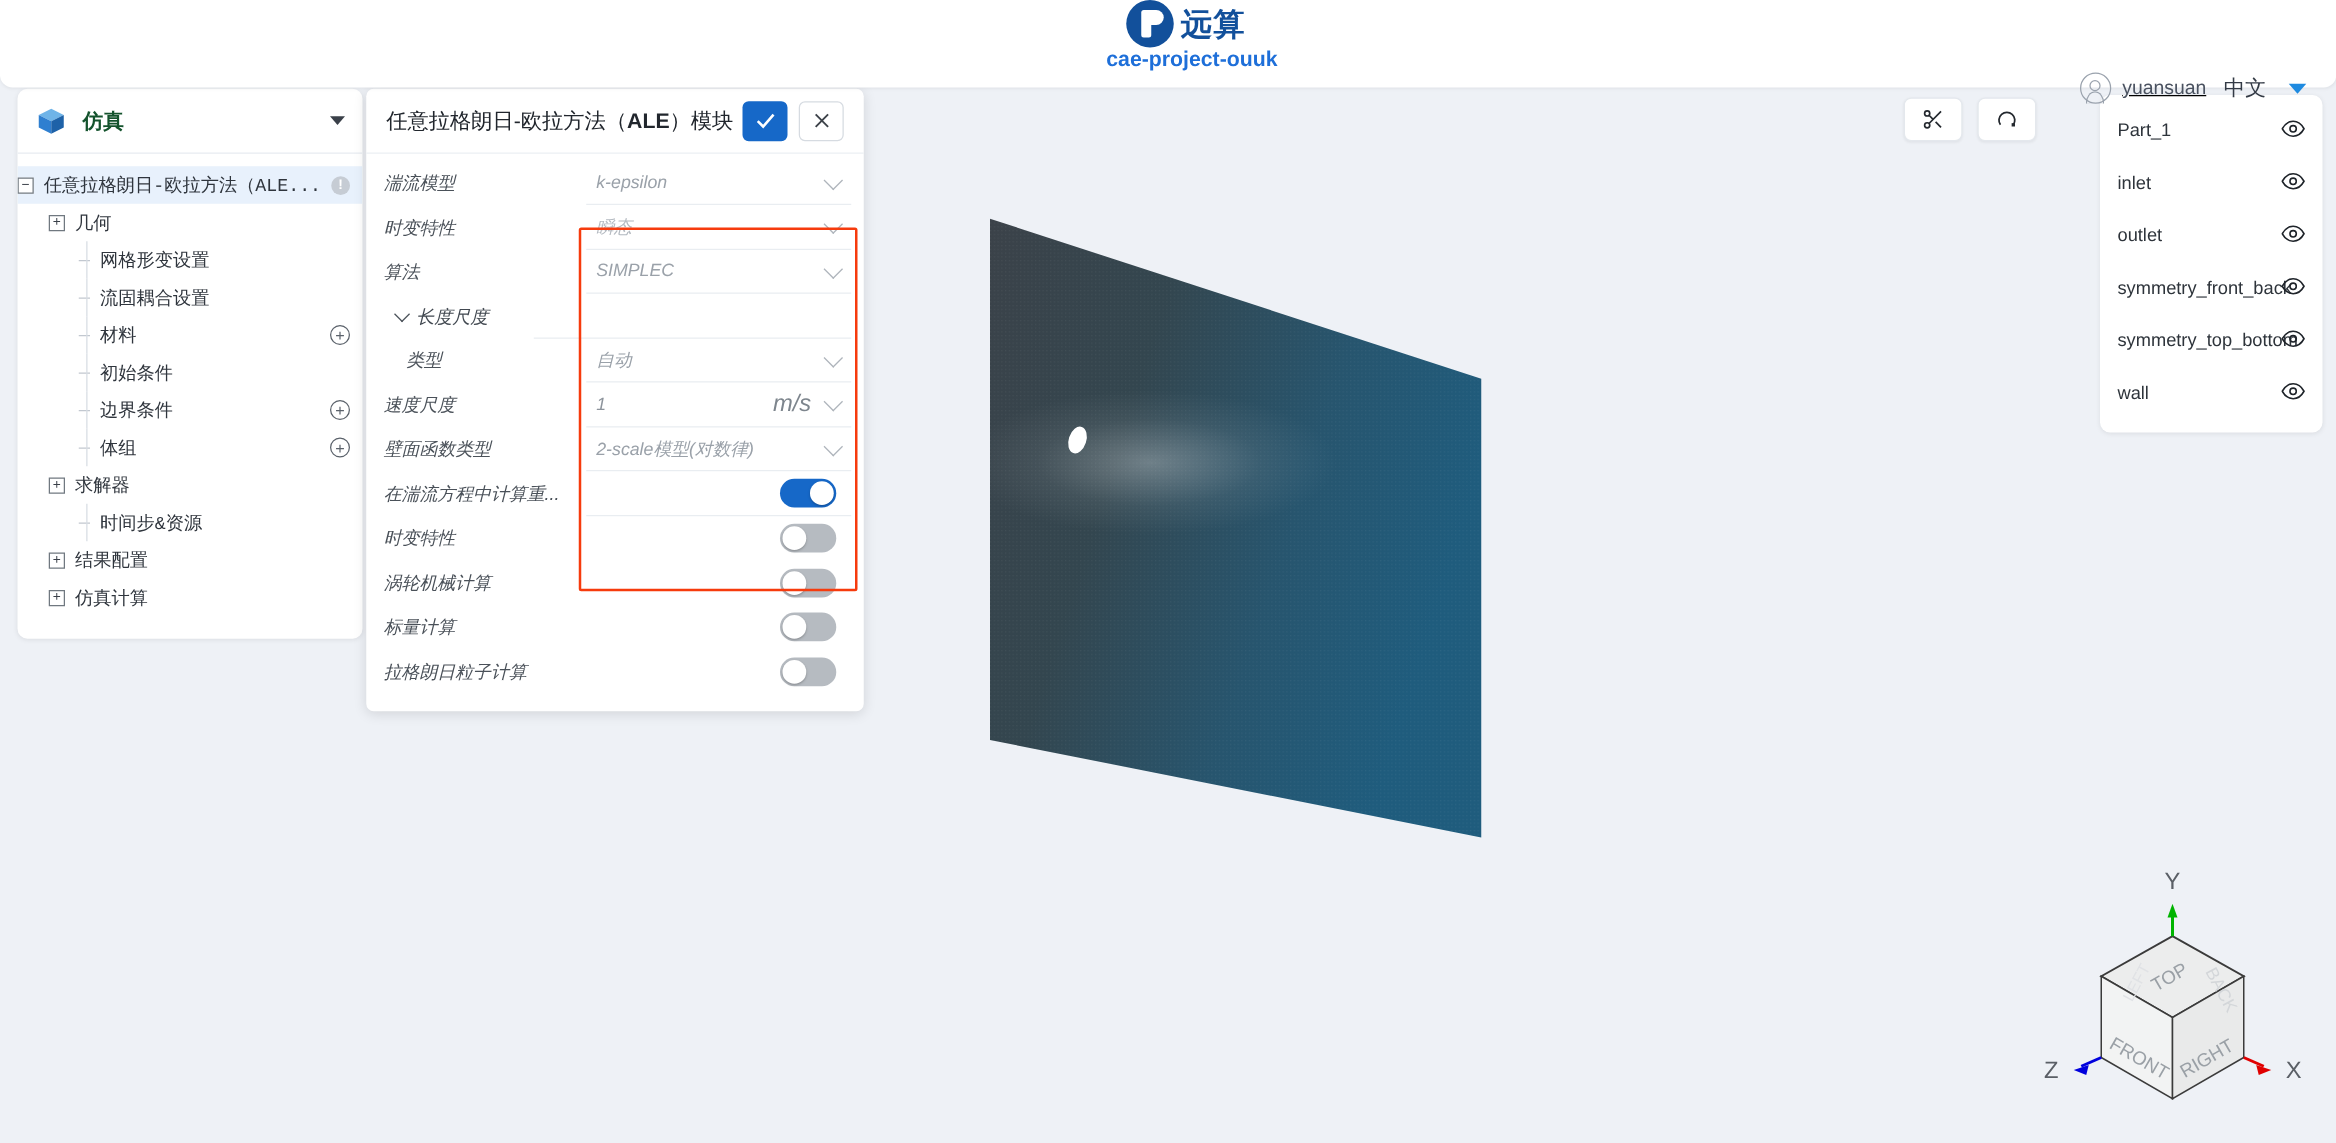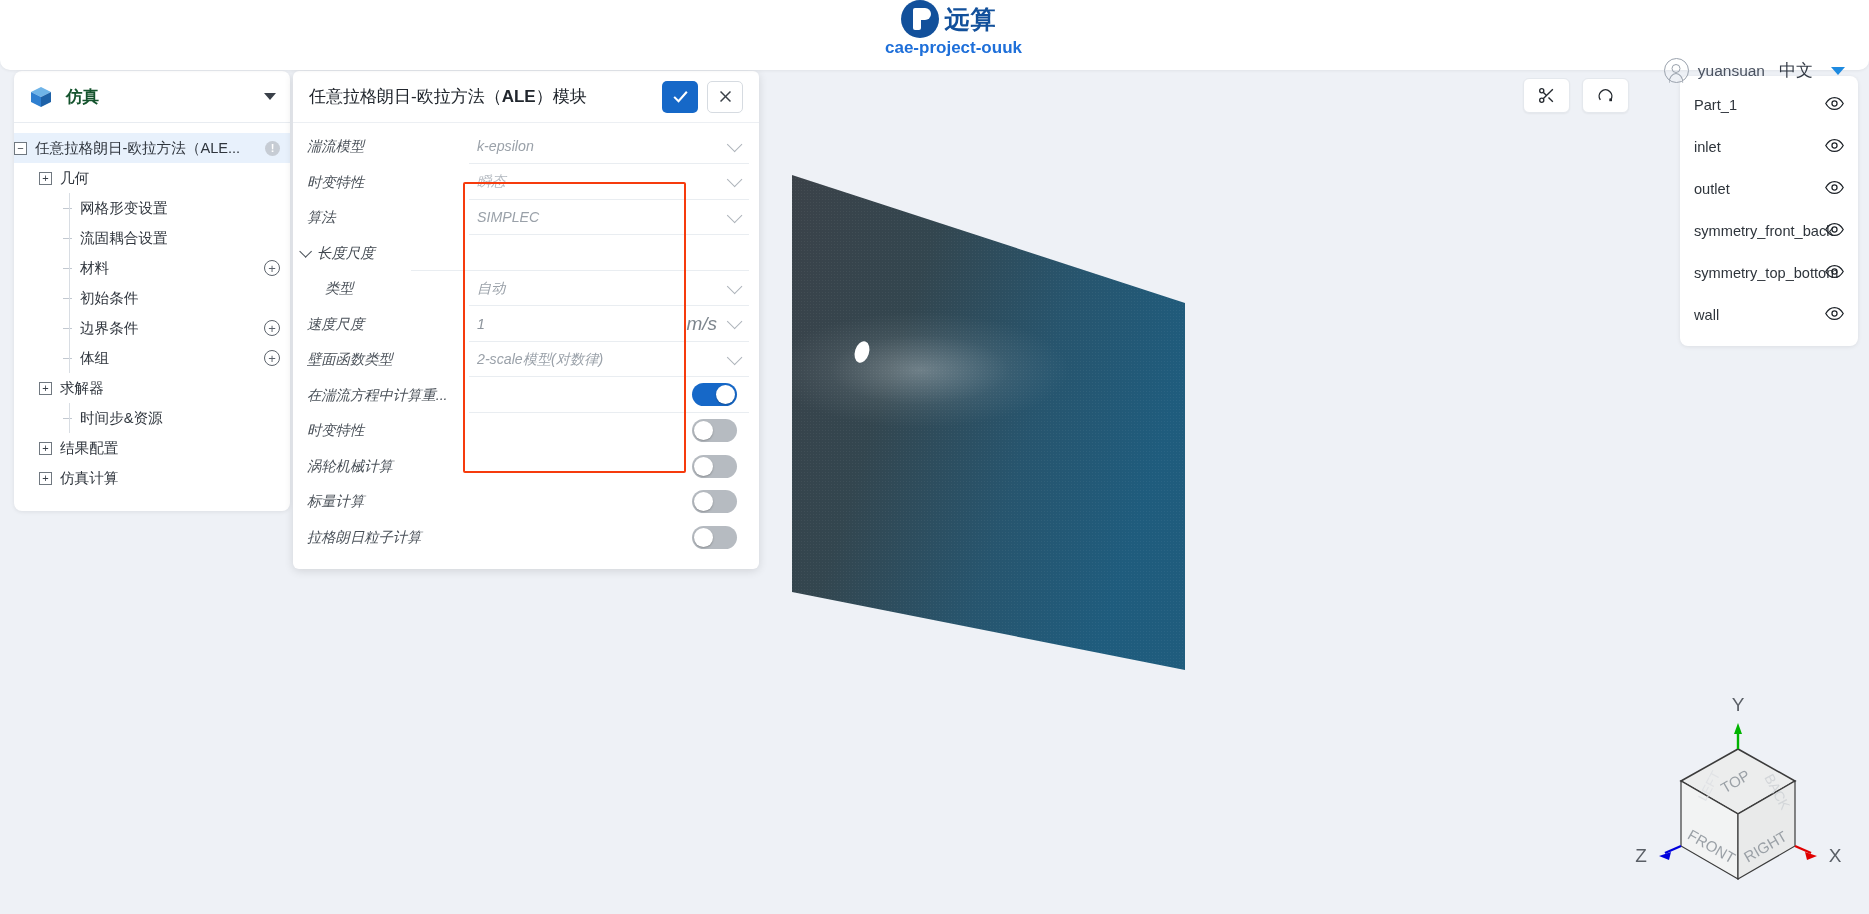--- a/index.html
+++ b/index.html
@@ -39,21 +39,21 @@
     margin-left: 6px; font-size: 25px; font-weight: 700; color: #12509b;
     letter-spacing: 1px;
   }
   .project-name {
     margin-left: 38px; font-size: 17px; font-weight: 700; color: #1e6fd9;
   }
   .header-right {
     margin-left: auto; margin-right: 24px;
     display: flex; align-items: center; gap: 14px;
   }
-  .avatar-wrap { display: flex; align-items: center; gap: 9px; }
+  .avatar-wrap { display: flex; align-items: center; gap: 9px; text-decoration: underline; }
   .avatar {
     width: 25px; height: 25px; border-radius: 50%;
     border: 1.3px solid #9aa2ad; position: relative;
   }
   .avatar::before {
     content: ""; position: absolute; left: 50%; top: 5px;
     transform: translateX(-50%);
     width: 7px; height: 7px; border-radius: 50%; border: 1.2px solid #9aa2ad;
   }
   .avatar::after {
@@ -100,42 +100,42 @@
   .tree-row.selected { background: #e8f1fc; }
   .tree-row .tg {
     width: 13px; height: 13px; border: 1px solid #707880;
     display: flex; align-items: center; justify-content: center;
     font-size: 11px; line-height: 1; color: #3a4049; flex: none;
     background: #fff; font-family: "Liberation Sans", sans-serif;
   }
   .tree-row .dash {
     width: 9px; border-top: 1px solid #c2c8d0; flex: none;
   }
-  .tree-row .lbl { margin-left: 8px; white-space: nowrap; overflow: hidden; }
+  .tree-row .lbl { margin-left: 8px; white-space: nowrap; overflow: hidden; font-family: Liberation Mono, monospace; }
   .tree-row .info-badge {
     margin-left: auto; width: 15px; height: 15px; border-radius: 50%;
     background: #c6ccd4; color: #fff; font-size: 11px; font-weight: 700;
     display: flex; align-items: center; justify-content: center; flex: none;
   }
   .tree-row .plus-badge {
     margin-left: auto; width: 16px; height: 16px; border-radius: 50%;
     border: 1.2px solid #5b626b; color: #5b626b; font-size: 13px;
     display: flex; align-items: center; justify-content: center;
     line-height: 1; flex: none;
   }
   .lvl1 { padding-left: 25px; }
   .lvl2 { padding-left: 49px; }
   .vline {
     position: absolute; left: 55px; top: 0; bottom: 0;
     width: 1px; background: #d8dde3;
   }
 
   
   .dialog {
-    position: absolute; left: 293px; top: 71px; width: 466px;
+    position: absolute; left: 293px; top: 71px; width: 398px;
     background: #ffffff; border-radius: 6px;
     box-shadow: 0 2px 10px rgba(0,0,0,0.12);
     z-index: 20;
   }
   .dialog-head {
     height: 52px; display: flex; align-items: center; padding: 0 16px;
     border-bottom: 1px solid #eceff3;
   }
   .dialog-title { font-size: 17px; color: #21262d; font-weight: 400; }
   .dialog-title b { font-weight: 700; }
@@ -508,21 +508,21 @@
       </div>
 
       <div class="row">
         <div class="flabel">算法</div>
         <div class="ctrl">
           <span class="val">SIMPLEC</span>
           <span class="chev"></span>
         </div>
       </div>
 
-      <div class="row" style="padding-left:6px;gap:36px;">
+      <div class="row" style="padding-left:22px;gap:36px;">
         <div class="grp-head" style="padding-left:0;">
           <span class="grp-chev"></span>
           <span class="grp-title">长度尺度</span>
         </div>
         <div class="ctrl" style="flex:1;"></div>
       </div>
 
       <div class="row">
         <div class="flabel indent">类型</div>
         <div class="ctrl">

